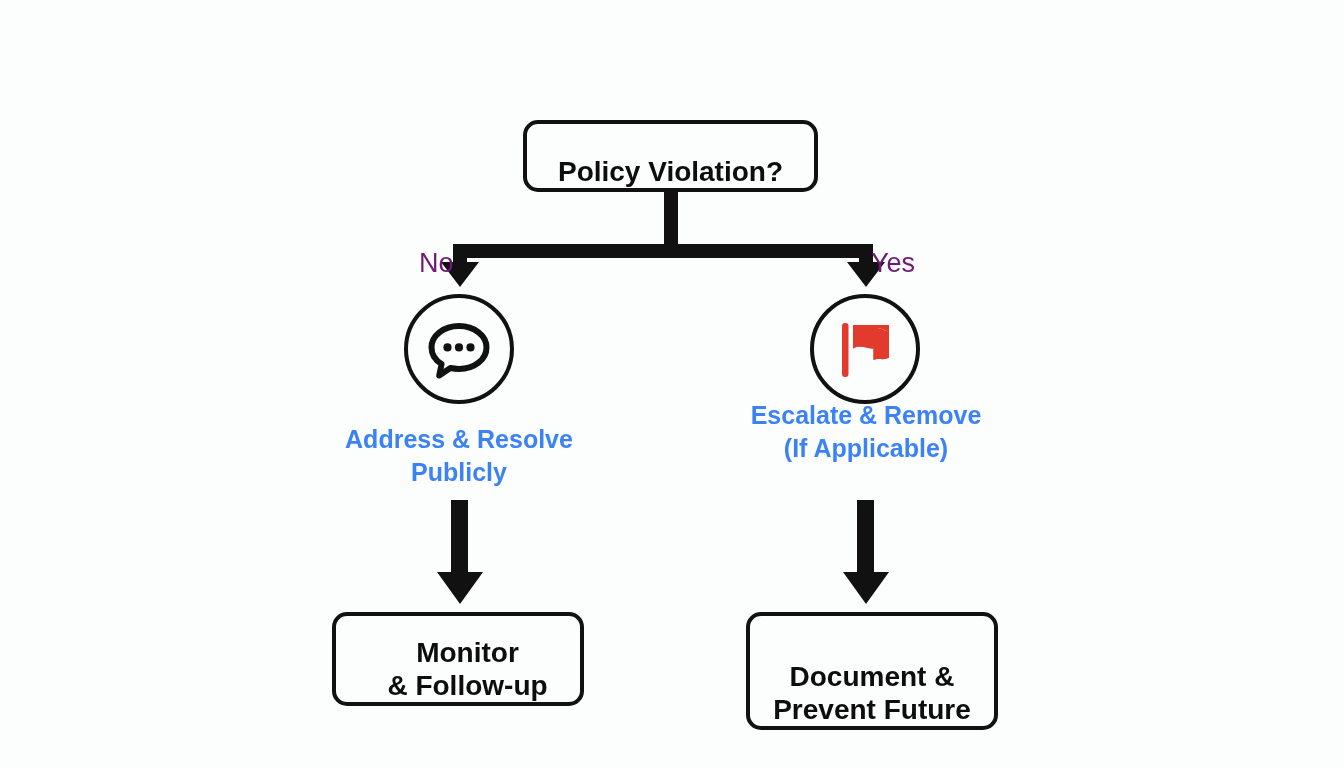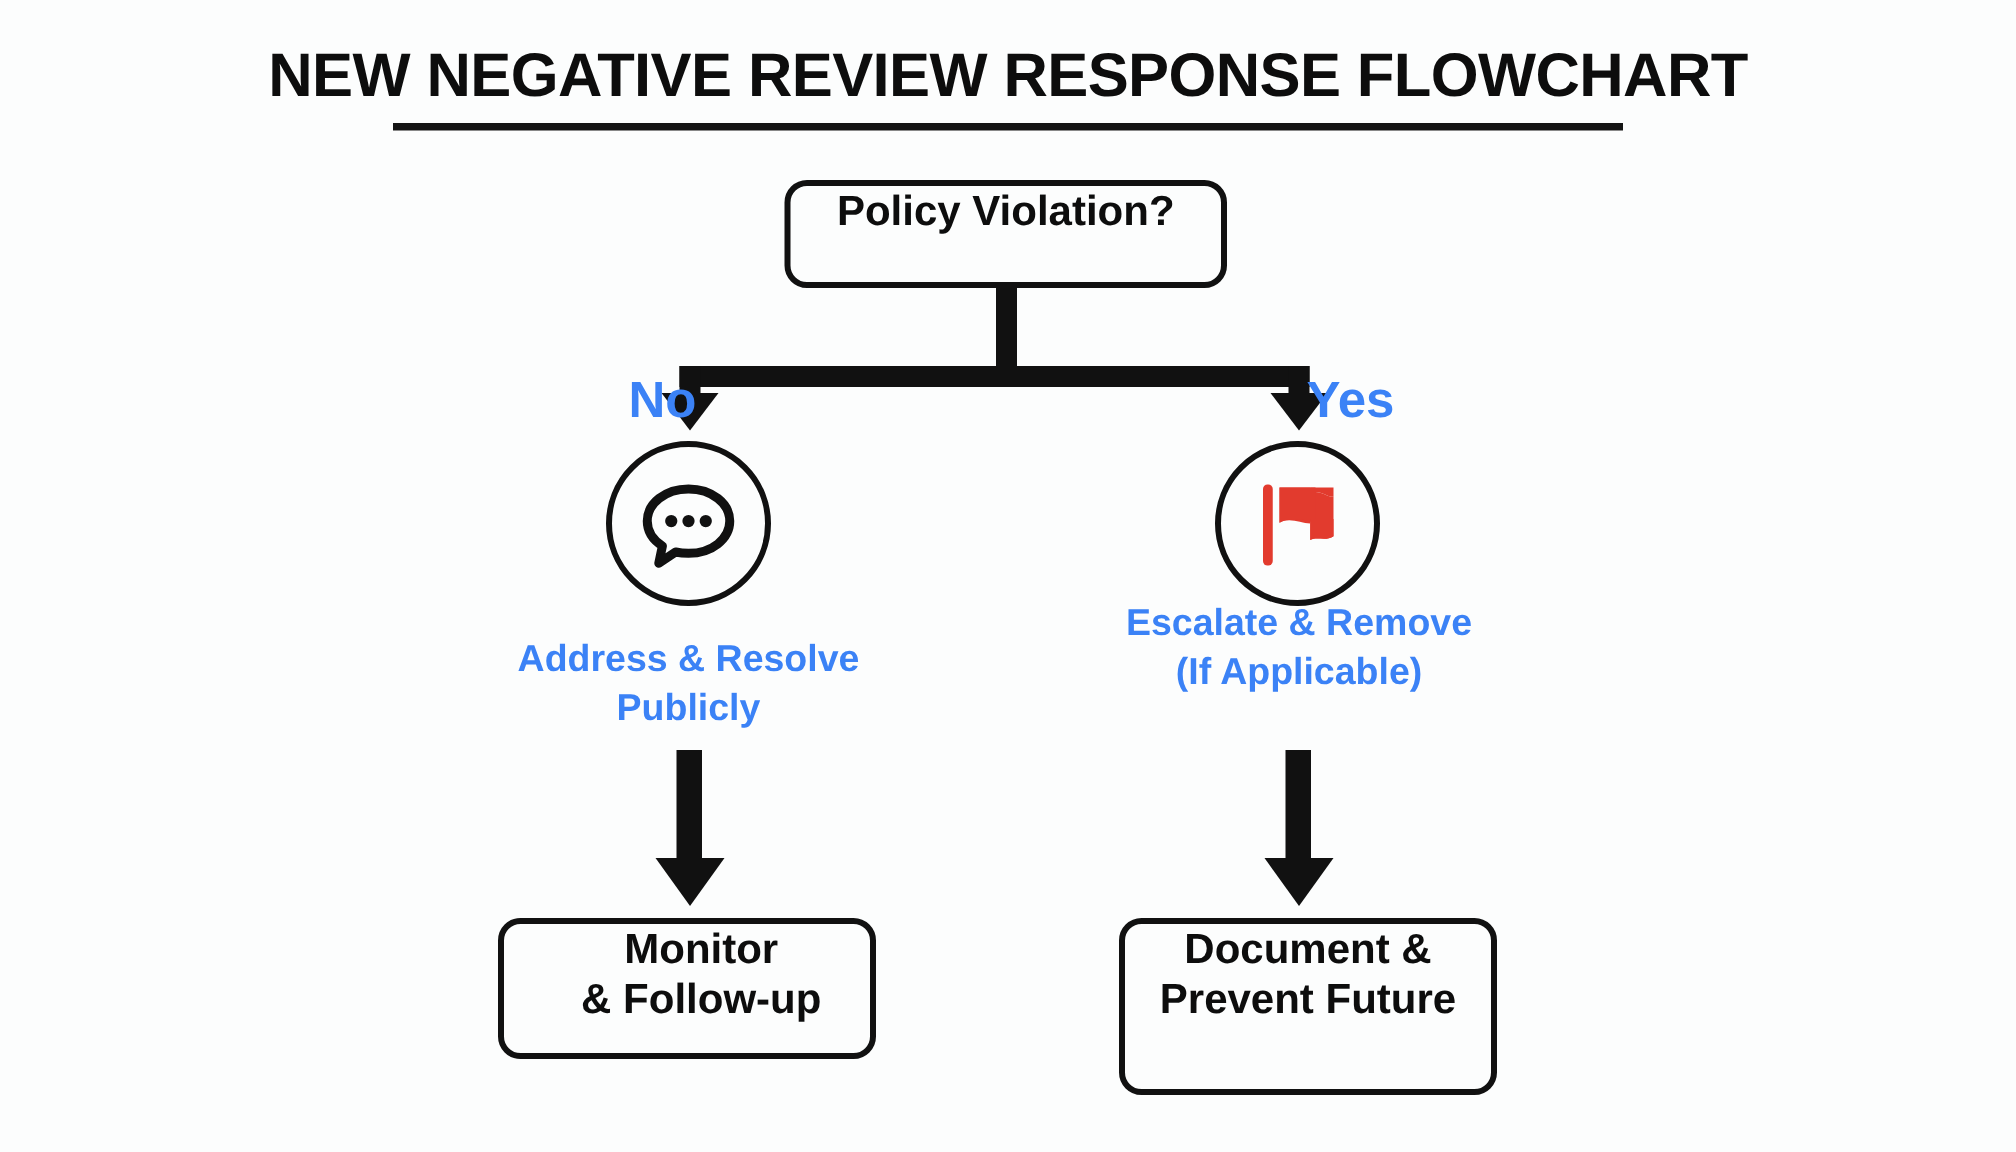--- a/index.html
+++ b/index.html
@@ -46,21 +46,21 @@
     background: #141414;
   }
 
   
   .node-box {
     position: absolute;
     border: 4px solid #111111;
     border-radius: 15px;
     background: #fcfdfd;
     display: flex;
-    align-items: flex-start;
+    align-items: flex-end;
     justify-content: center;
     text-align: center;
   }
   .node-box .node-label {
     font-size: 28px;
     font-weight: 700;
     line-height: 1.18;
     color: #0d0d0d;
     padding: 0 10px;
     white-space: pre-line;
@@ -157,23 +157,23 @@
     left: 843px;
     top: 572px;
     border-left: 23px solid transparent;
     border-right: 23px solid transparent;
     border-top: 32px solid #111111;
   }
 
   
   .branch-label {
     position: absolute;
-    font-size: 34px;
-    font-weight: 700;
-    color: #3b82f6;
+    font-size: 27px;
+    font-weight: 400;
+    color: #701a75;
     line-height: 1;
   }
   #branch-label-no { left: 419px; top: 250px; }
   #branch-label-yes { left: 871px; top: 250px; }
 
   
   .icon-circle {
     position: absolute;
     width: 110px;
     height: 110px;
@@ -198,24 +198,20 @@
     white-space: pre-line;
   }
   #caption-left { left: 309px; top: 423px; width: 300px; }
   #caption-right { left: 716px; top: 399px; width: 300px; }
 </style>
 </head>
 <body>
 
 <div id="canvas">
 
-  <div id="title-block">
-    <div id="chart-title">NEW NEGATIVE REVIEW RESPONSE FLOWCHART</div>
-    <div id="title-underline"></div>
-  </div>
 
   <div class="node-box" id="decision-node">
     <div class="node-label">Policy Violation?</div>
   </div>
 
   <div class="conn" id="stem-vertical"></div>
   <div class="conn" id="split-bar"></div>
   <div class="conn" id="branch-left-drop"></div>
   <div class="conn" id="branch-right-drop"></div>
   <div class="arrowhead" id="arrowhead-left-branch"></div>

